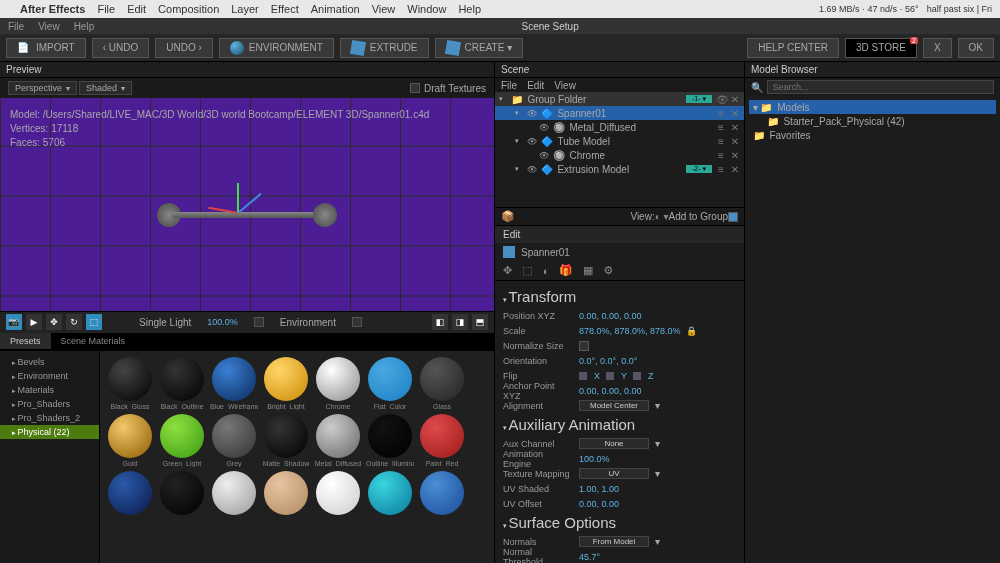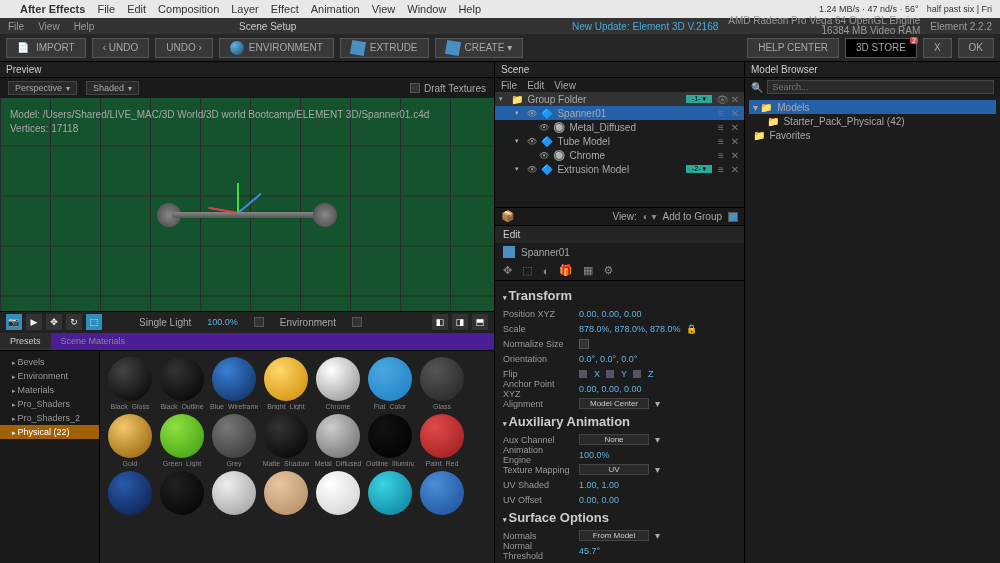--- a/index.html
+++ b/index.html
@@ -20,75 +20,75 @@
 .tbtn .ico{width:14px;height:14px;display:flex;align-items:center;justify-content:center}
 .globe{width:14px;height:14px;border-radius:50%;background:radial-gradient(circle at 30% 30%,#5fb3e0,#1a4d70)}
 .cube{width:12px;height:12px;background:#4a8fc4;transform:rotate(10deg)}
 .toolbar .right{margin-left:auto;display:flex;gap:6px}
 .badge{position:absolute;right:-2px;top:-2px;background:#d44;color:#fff;font-size:7px;padding:0 2px;border-radius:2px}
 .main{display:flex;height:501px}
 .left{width:495px;display:flex;flex-direction:column;border-right:1px solid #000}
 .center{width:250px;display:flex;flex-direction:column;border-right:1px solid #000}
 .rightp{flex:1;display:flex;flex-direction:column}
 .panel-head{height:16px;background:#1e1e1e;border-bottom:1px solid #000;display:flex;align-items:center;padding:0 6px;font-size:10px;color:#ccc}
-.preview-opts{height:20px;background:#1a1a1a;display:flex;align-items:center;padding:0 8px;gap:9px}
+.preview-opts{height:20px;background:#1a1a1a;display:flex;align-items:center;padding:0 8px;gap:2px}
 .dd{background:#2a2a2a;border:1px solid #444;padding:1px 6px;font-size:9px;position:relative;cursor:pointer}
 .dd::after{content:"▾";margin-left:4px;font-size:8px}
 .preview-opts .rt{margin-left:auto;display:flex;align-items:center;gap:4px}
 .chk{width:10px;height:10px;border:1px solid #555;background:#333}
-.viewport{flex:1;background:#14532d;position:relative;overflow:hidden}
+.viewport{flex:1;background:#4c1d95;position:relative;overflow:hidden}
 .grid{position:absolute;inset:0;background-image:linear-gradient(#2a2a2a 1px,transparent 1px),linear-gradient(90deg,#2a2a2a 1px,transparent 1px);background-size:50px 50px;background-position:0 60%}
 .infotxt{position:absolute;left:10px;top:10px;font-size:8px;color:#888;line-height:1.4}
 .spanner{position:absolute;left:50%;top:55%;transform:translate(-50%,-50%);width:180px;height:30px}
 .spanner-body{position:absolute;left:15px;right:15px;top:12px;height:6px;background:linear-gradient(#888,#555);border-radius:3px}
 .spanner-head{position:absolute;width:24px;height:24px;border-radius:50%;background:radial-gradient(#888,#444);top:3px}
 .spanner-head.l{left:0}
 .spanner-head.r{right:0}
 .gizmo{position:absolute;left:48%;top:40%}
 .gizmo .ax{position:absolute;width:2px;height:30px;transform-origin:bottom}
 .gizmo .x{background:#d44;transform:rotate(-80deg)}
 .gizmo .y{background:#4d4;transform:rotate(0)}
 .gizmo .z{background:#48d;transform:rotate(50deg)}
 .vp-tools{height:22px;background:#222;display:flex;align-items:center;padding:0 6px;gap:4px;border-top:1px solid #000}
 .vt-btn{width:16px;height:16px;background:#318dbe;display:flex;align-items:center;justify-content:center;font-size:9px;color:#fff}
 .vt-btn.dark{background:#333}
 .vp-tools .mid{margin-left:auto;display:flex;align-items:center;gap:16px}
 .val{color:#5fb3e0;font-size:9px}
-.presets-head{height:18px;background:#4c1d95;display:flex;align-items:center;border-bottom:1px solid #000}
+.presets-head{height:18px;background:#000000;display:flex;align-items:center;border-bottom:1px solid #000}
 .presets-head .tab{padding:3px 10px;font-size:9px;color:#888;cursor:pointer}
 .presets-head .tab.active{color:#ccc;background:#2a2a2a}
 .presets-body{flex:1;display:flex;overflow:hidden}
 .tree{width:100px;background:#1a1a1a;padding:4px 0;border-right:1px solid #000;overflow-y:auto}
 .tree-item{padding:2px 6px 2px 12px;font-size:9px;color:#999;cursor:pointer;white-space:nowrap;overflow:hidden}
-.tree-item.sel{background:#a16207;color:#fff}
+.tree-item.sel{background:#4d7c0f;color:#fff}
 .tree-item::before{content:"▸ ";font-size:7px}
 .materials{flex:1;background:#202020;padding:6px;overflow-y:auto}
 .mat-row{display:flex;gap:4px;margin-bottom:4px}
 .mat{width:48px;display:flex;flex-direction:column;align-items:center;gap:2px;cursor:pointer}
 .mat-ball{width:44px;height:44px;border-radius:50%;background:radial-gradient(circle at 35% 30%,var(--hi,#555),var(--lo,#111))}
 .mat-label{font-size:7px;color:#888;text-align:center;white-space:nowrap;overflow:hidden;width:48px}
 .scene-sub{height:14px;background:#1a1a1a;display:flex;align-items:center;padding:0 6px;gap:10px;font-size:9px;color:#888}
 .scene-tree{background:#1c1c1c;height:115px;overflow-y:auto}
 .st-row{display:flex;align-items:center;height:14px;padding:0 4px;font-size:9px;gap:4px;cursor:pointer}
 .st-row.hdr{background:#333}
 .st-row.sel{background:#2461a8;color:#fff}
 .st-row .arrow{font-size:7px;width:8px}
 .st-row .eye{font-size:8px;width:10px}
 .st-row .txt{flex:1}
 .st-row .tag{background:#2aa898;color:#000;font-size:7px;padding:0 6px;margin-left:auto}
 .st-row .xbtn{width:10px;text-align:center;color:#777}
 .scene-grp{height:18px;background:#1a1a1a;display:flex;align-items:center;padding:0 6px;border-top:1px solid #000}
-.scene-grp .rt{margin-left:auto;display:flex;gap:6px;align-items:center}
+.scene-grp .rt{margin-left:auto;display:flex;align-items:center}
 .edit-head{height:18px;background:#252525;display:flex;align-items:center;padding:0 8px;font-size:10px;color:#ccc;border-top:1px solid #000}
 .edit-obj{height:18px;display:flex;align-items:center;padding:0 8px;gap:6px;background:#1c1c1c}
 .edit-obj .cubeico{width:12px;height:12px;background:#4a8fc4}
 .edit-icons{height:20px;display:flex;align-items:center;padding:0 8px;gap:10px;background:#1c1c1c;border-bottom:1px solid #000}
 .edit-icons span{font-size:11px;color:#888;cursor:pointer}
 .props{flex:1;background:#1c1c1c;padding:4px 8px;overflow-y:auto}
-.prop-sec{font-size:13px;color:#ccc;padding:3px 0;font-weight:bold}
+.prop-sec{font-size:15px;color:#ccc;padding:3px 0;font-weight:normal}
 .prop-sec::before{content:"▾ ";font-size:7px}
 .prop-row{display:flex;align-items:center;height:15px;gap:6px}
 .prop-row .lbl{width:70px;font-size:9px;color:#999}
 .prop-row .v{font-size:9px;color:#5fb3e0}
 .prop-row .ddropdown{background:#2a2a2a;border:1px solid #444;padding:0 8px;font-size:8px;color:#ccc;min-width:70px;text-align:center}
 .search{height:18px;background:#1a1a1a;display:flex;align-items:center;padding:0 6px;gap:4px}
 .search input{background:#2a2a2a;border:1px solid #444;flex:1;padding:1px 4px;font-size:9px;color:#ccc}
 .browser{flex:1;background:#1c1c1c;padding:4px}
 .br-row{display:flex;align-items:center;height:14px;padding:0 4px;gap:4px;font-size:9px;cursor:pointer}
 .br-row.sel{background:#2461a8;color:#fff}
@@ -104,35 +104,30 @@
   <span>File</span>
   <span>Edit</span>
   <span>Composition</span>
   <span>Layer</span>
   <span>Effect</span>
   <span>Animation</span>
   <span>View</span>
   <span>Window</span>
   <span>Help</span>
   <div class="right">
-    <span>1.24 MB/s · 47 nd/s · 56°</span>
+    <span>1.69 MB/s · 47 nd/s · 56°</span>
     <span>half past six | Fri</span>
   </div>
 </div>
 
 <div class="subbar">
   <span>File</span>
   <span>View</span>
   <span>Help</span>
   <span style="margin:0 auto;color:#ccc">Scene Setup</span>
-  <div class="right">
-    <span class="update">New Update: Element 3D V.2168</span>
-    <span style="text-align:right;line-height:1"><span>AMD Radeon Pro Vega 64 OpenGL Engine</span><br><span>16384 MB Video RAM</span></span>
-    <span>Element 2.2.2</span>
-  </div>
 </div>
 
 <div class="toolbar">
   <div class="tbtn">
       <span class="ico">📄</span>
       <span>IMPORT</span>
     </div>
   <div class="tbtn">
       <span>‹ UNDO</span>
     </div>
@@ -177,20 +172,21 @@
       <div class="rt">
           <div class="chk"></div>
           <span>Draft Textures</span>
         </div>
     </div>
     <div class="viewport">
       <div class="grid"></div>
       <div class="infotxt">
         <div>Model: /Users/Shared/LIVE_MAC/3D World/3D world Bootcamp/ELEMENT 3D/Spanner01.c4d</div>
         <div>Vertices: 17118</div>
+        <div>Faces: 5706</div>
       </div>
       <div class="spanner">
         <div class="spanner-head l"></div>
         <div class="spanner-body"></div>
         <div class="spanner-head r"></div>
       </div>
       <div class="gizmo">
         <div class="ax x"></div>
           <div class="ax y"></div>
           <div class="ax z"></div>

